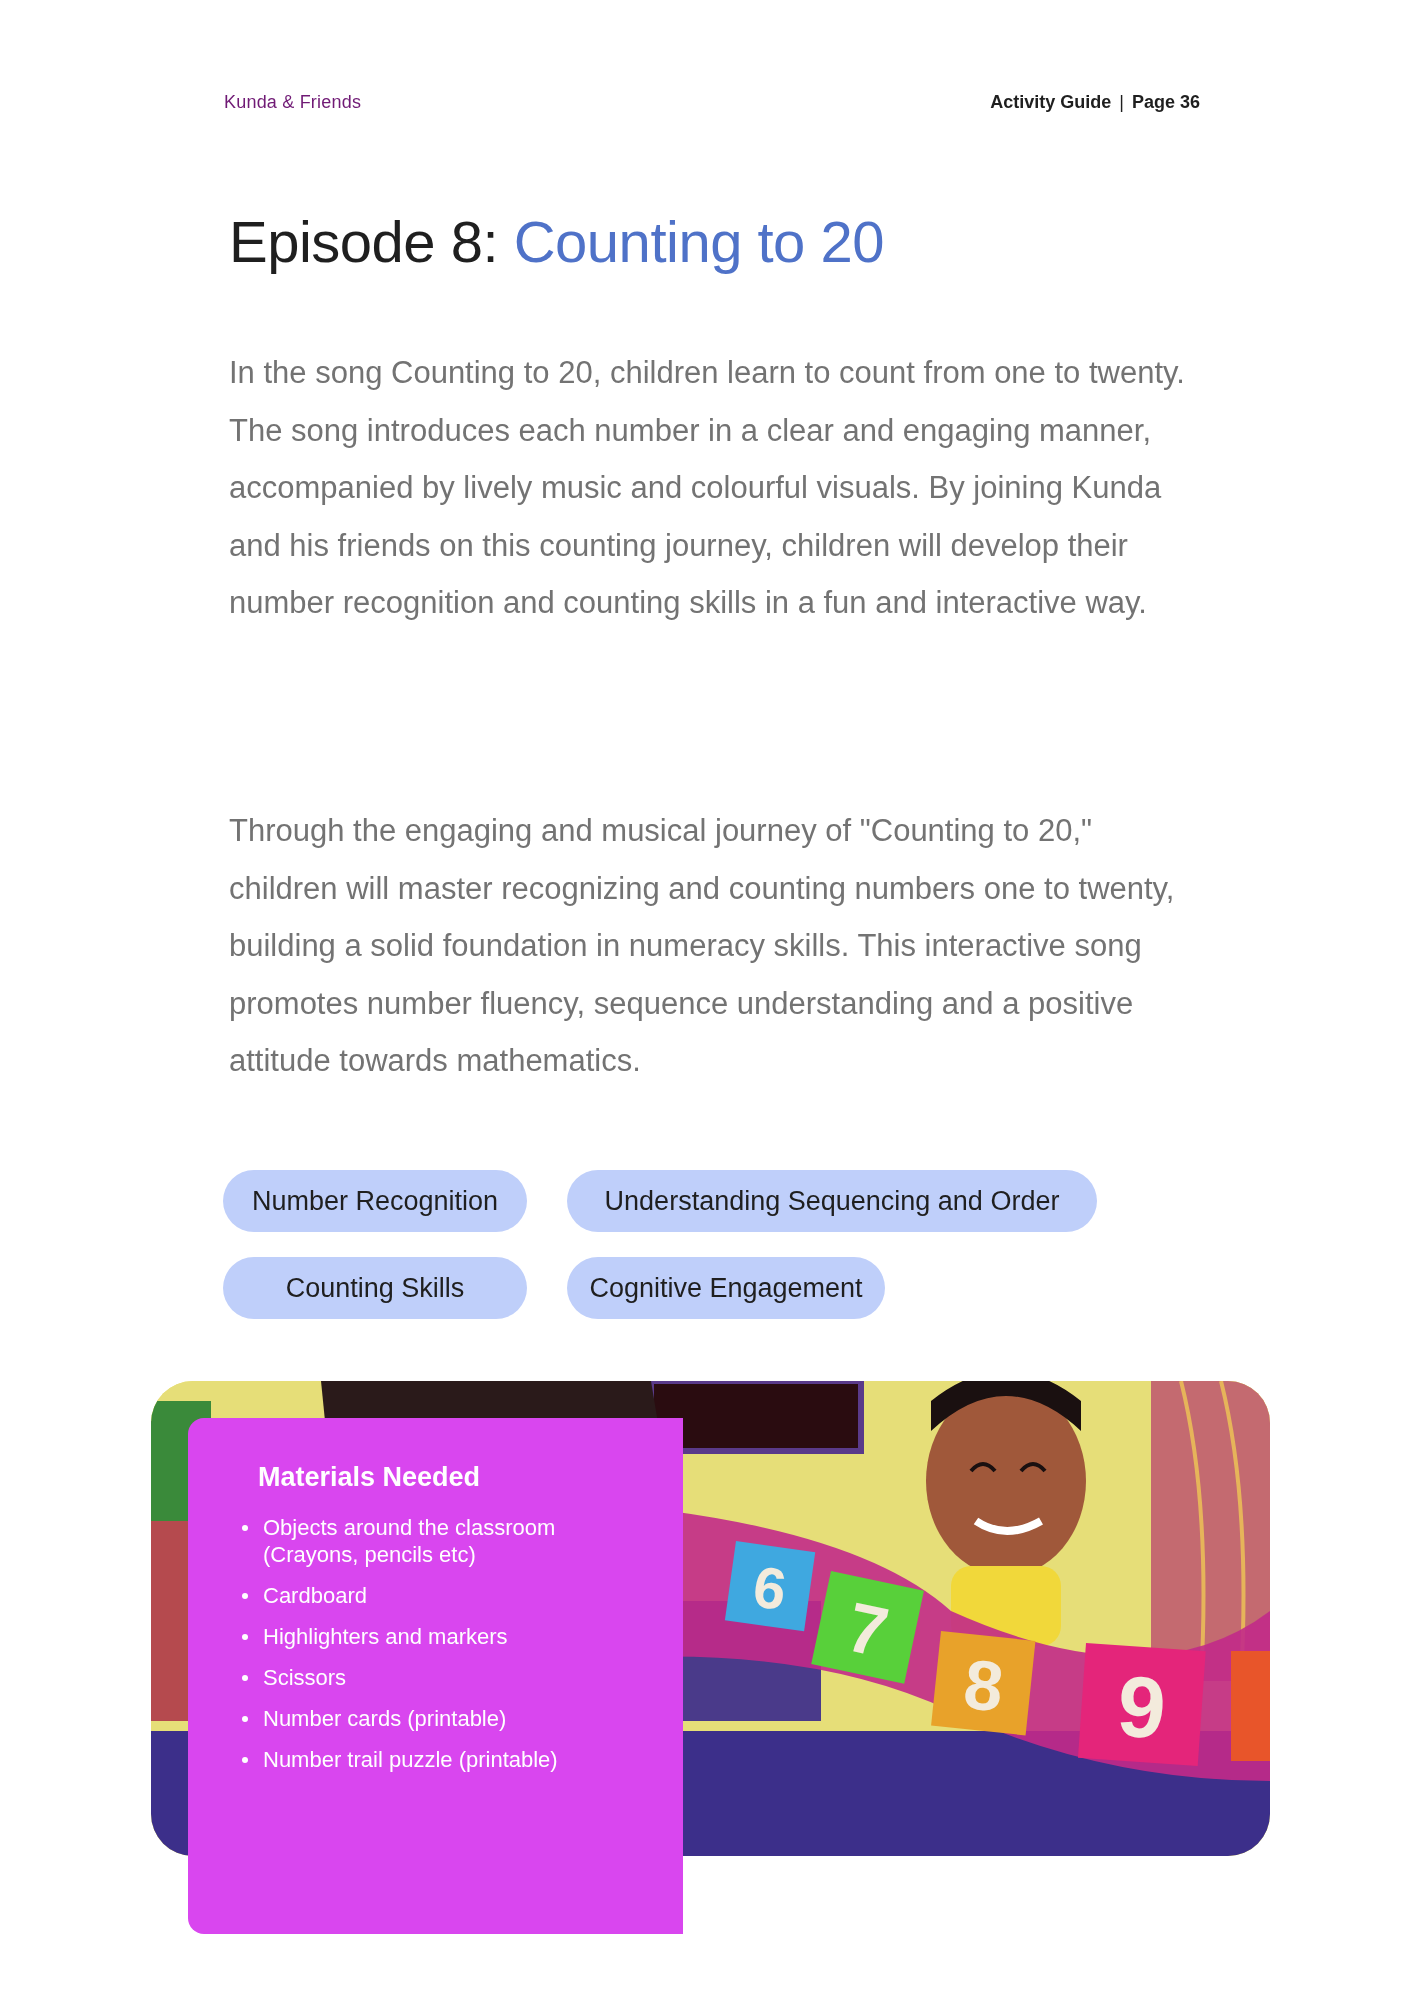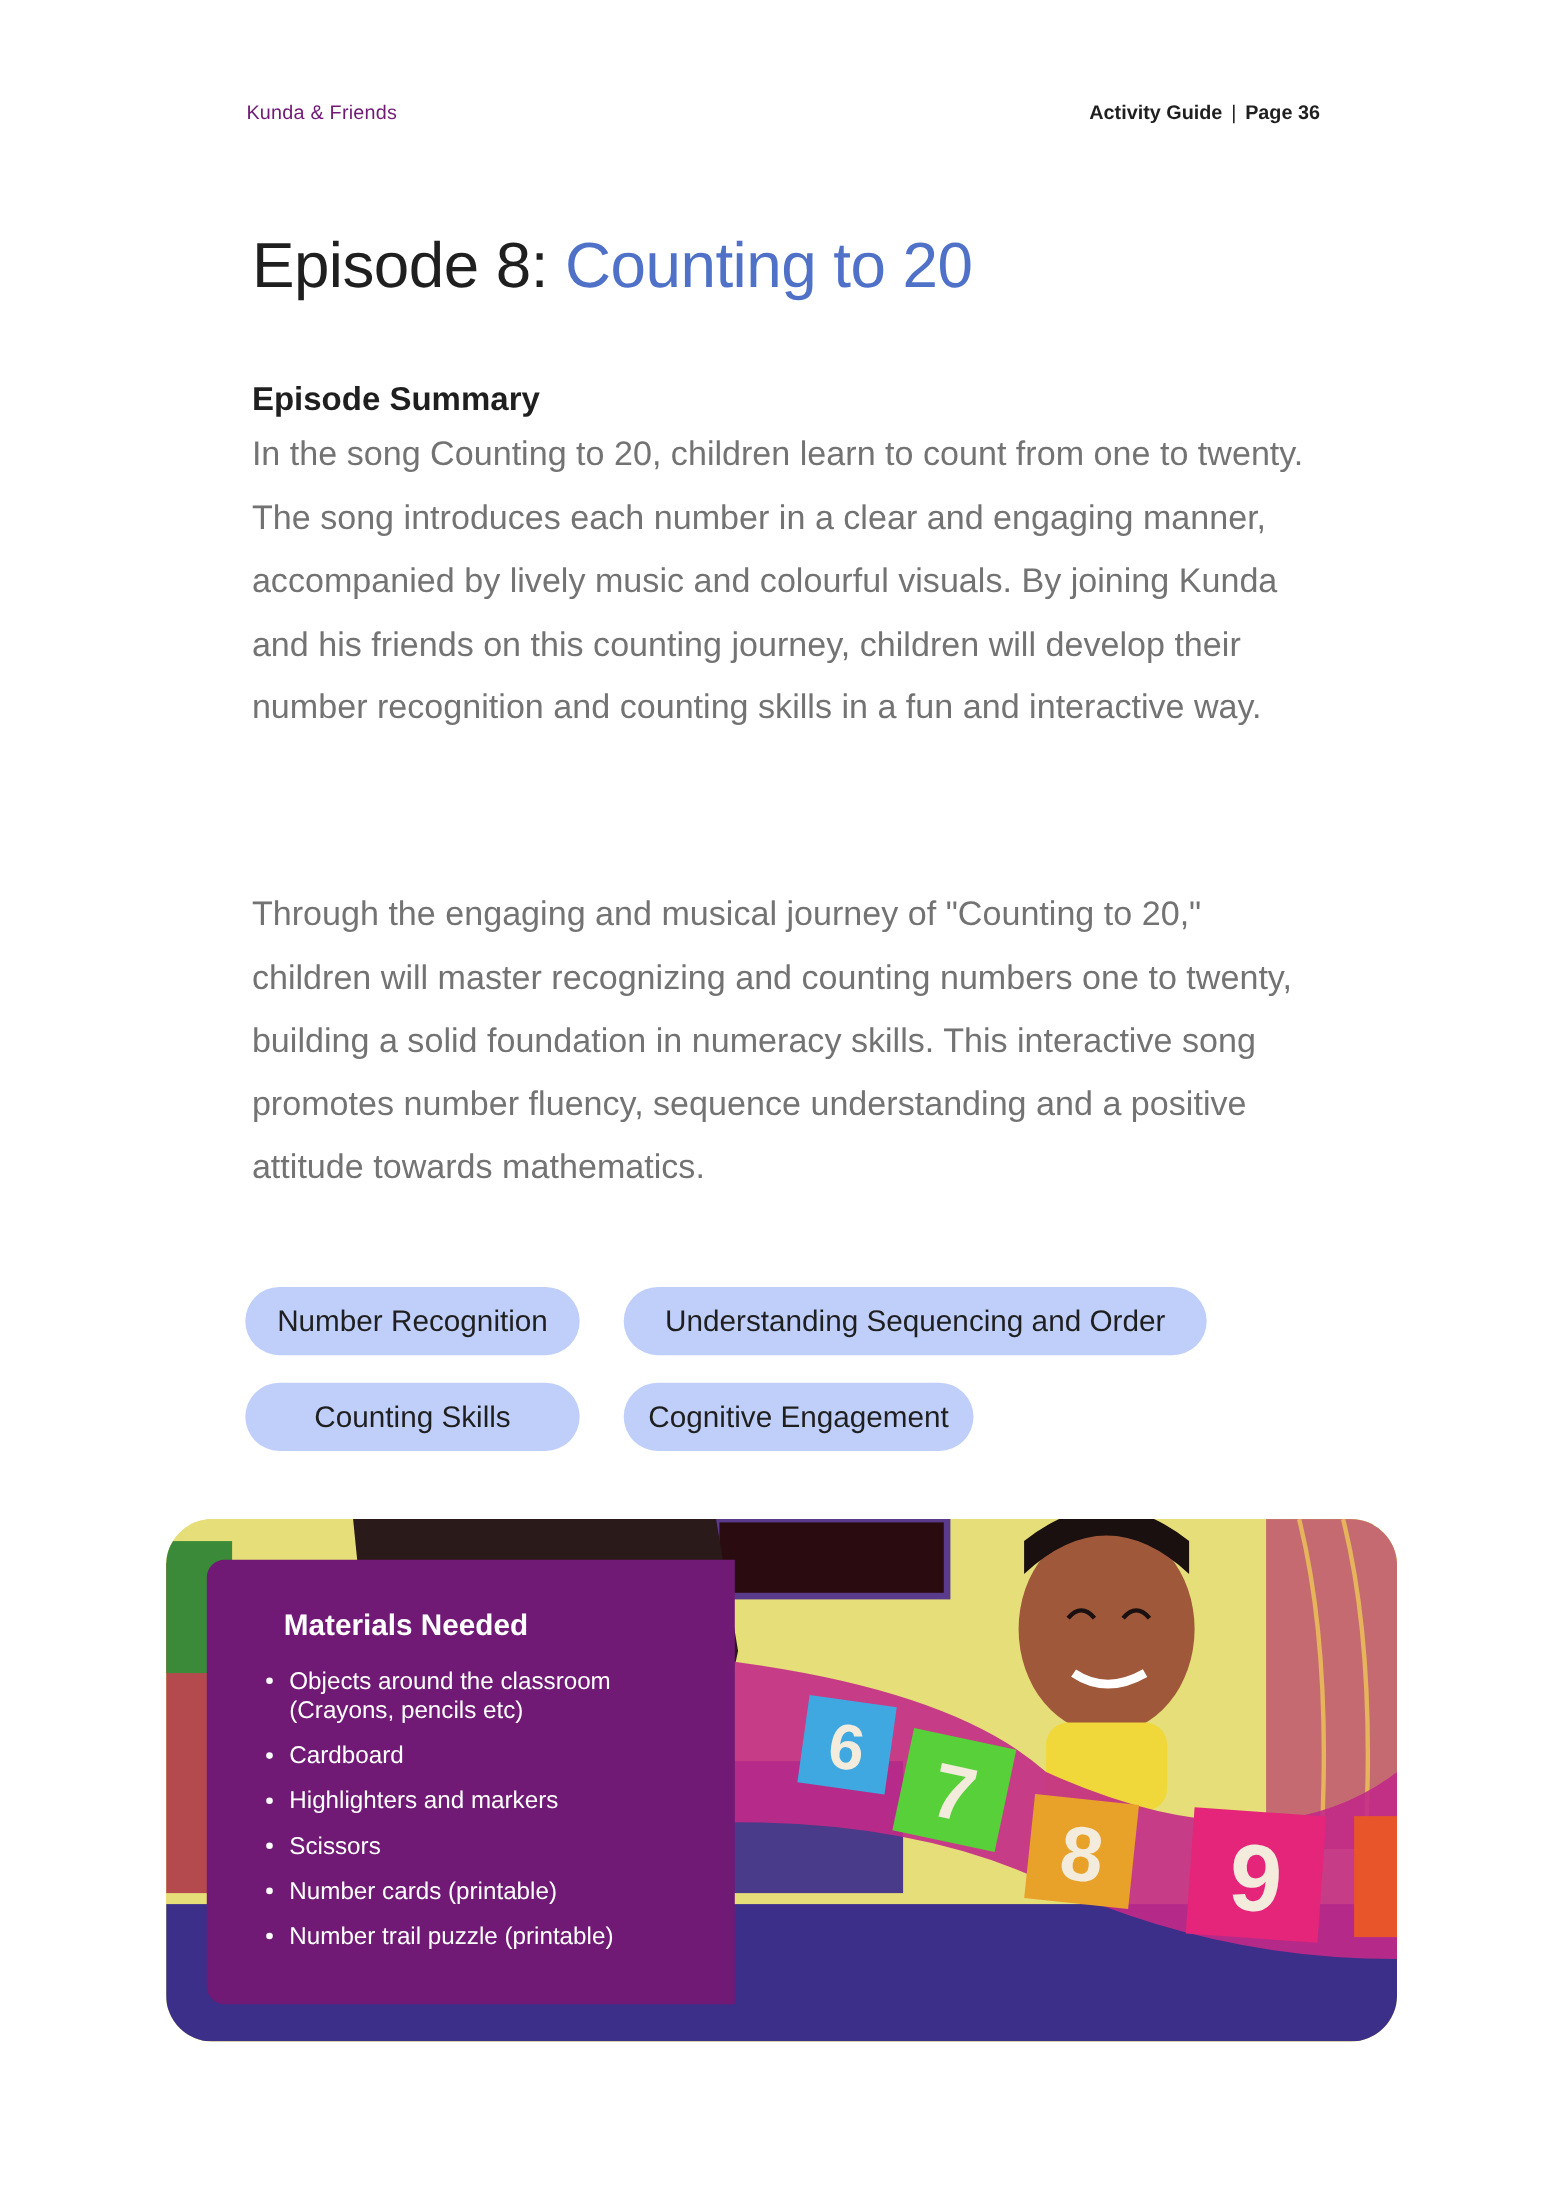--- a/index.html
+++ b/index.html
@@ -26,42 +26,41 @@
           font-size: 27px; color: #1f1f1f; white-space: nowrap; cursor: default; }
   .pill.p0 { left: 0; top: 0; width: 304px; }
   .pill.p1 { left: 344px; top: 0; width: 530px; }
   .pill.p2 { left: 0; top: 87px; width: 304px; }
   .pill.p3 { left: 344px; top: 87px; width: 318px; }
 
   .scene { position: absolute; left: 151px; top: 1381px; width: 1119px; height: 475px;
            border-radius: 42px; overflow: hidden; background: #e8e07a; }
   .scene svg { position: absolute; left: 0; top: 0; }
 
-  .materials { position: absolute; left: 188px; top: 1418px; width: 480px; height: 404px;
-               background: #701a75; border-radius: 16px 0 0 16px; color: #ffffff; }
+  .materials { position: absolute; left: 188px; top: 1418px; width: 480px; height: 516px;
+               background: #d946ef; border-radius: 16px 0 0 16px; color: #ffffff; padding-left: 15px; }
   .materials h3 { position: absolute; left: 70px; top: 44px; margin: 0; font-size: 27px; font-weight: bold; }
   .materials ul { position: absolute; left: 54px; top: 96px; margin: 0; padding: 0; list-style: none; width: 400px; }
   .materials li { position: relative; padding-left: 21px; font-size: 22px; line-height: 27px; margin-bottom: 14px; }
   .materials li .dot { position: absolute; left: 0; top: 11px; width: 6px; height: 6px; border-radius: 50%; background: #fff; }
 </style>
 </head>
 <body>
 
 <div class="hdr-left">Kunda &amp; Friends</div>
 <div class="hdr-right">
   <span>Activity Guide</span><span class="sep">|</span><span>Page 36</span>
 </div>
 
 <h1 class="title">
   <span>Episode 8:</span>
   <span class="accent">Counting to 20</span>
 </h1>
 
 <div class="section" id="summary">
-  <h2>Episode Summary</h2>
   <p>In the song Counting to 20, children learn to count from one to twenty. The song introduces each number in a clear and engaging manner, accompanied by lively music and colourful visuals. By joining Kunda and his friends on this counting journey, children will develop their number recognition and counting skills in a fun and interactive way.</p>
 </div>
 
 <div class="section" id="outcome">
   <p>Through the engaging and musical journey of "Counting to 20," children will master recognizing and counting numbers one to twenty, building a solid foundation in numeracy skills. This interactive song promotes number fluency, sequence understanding and a positive attitude towards mathematics.</p>
 </div>
 
 <div class="pills">
   <div class="pill p0">Number Recognition</div>
   <div class="pill p1">Understanding Sequencing and Order</div>

